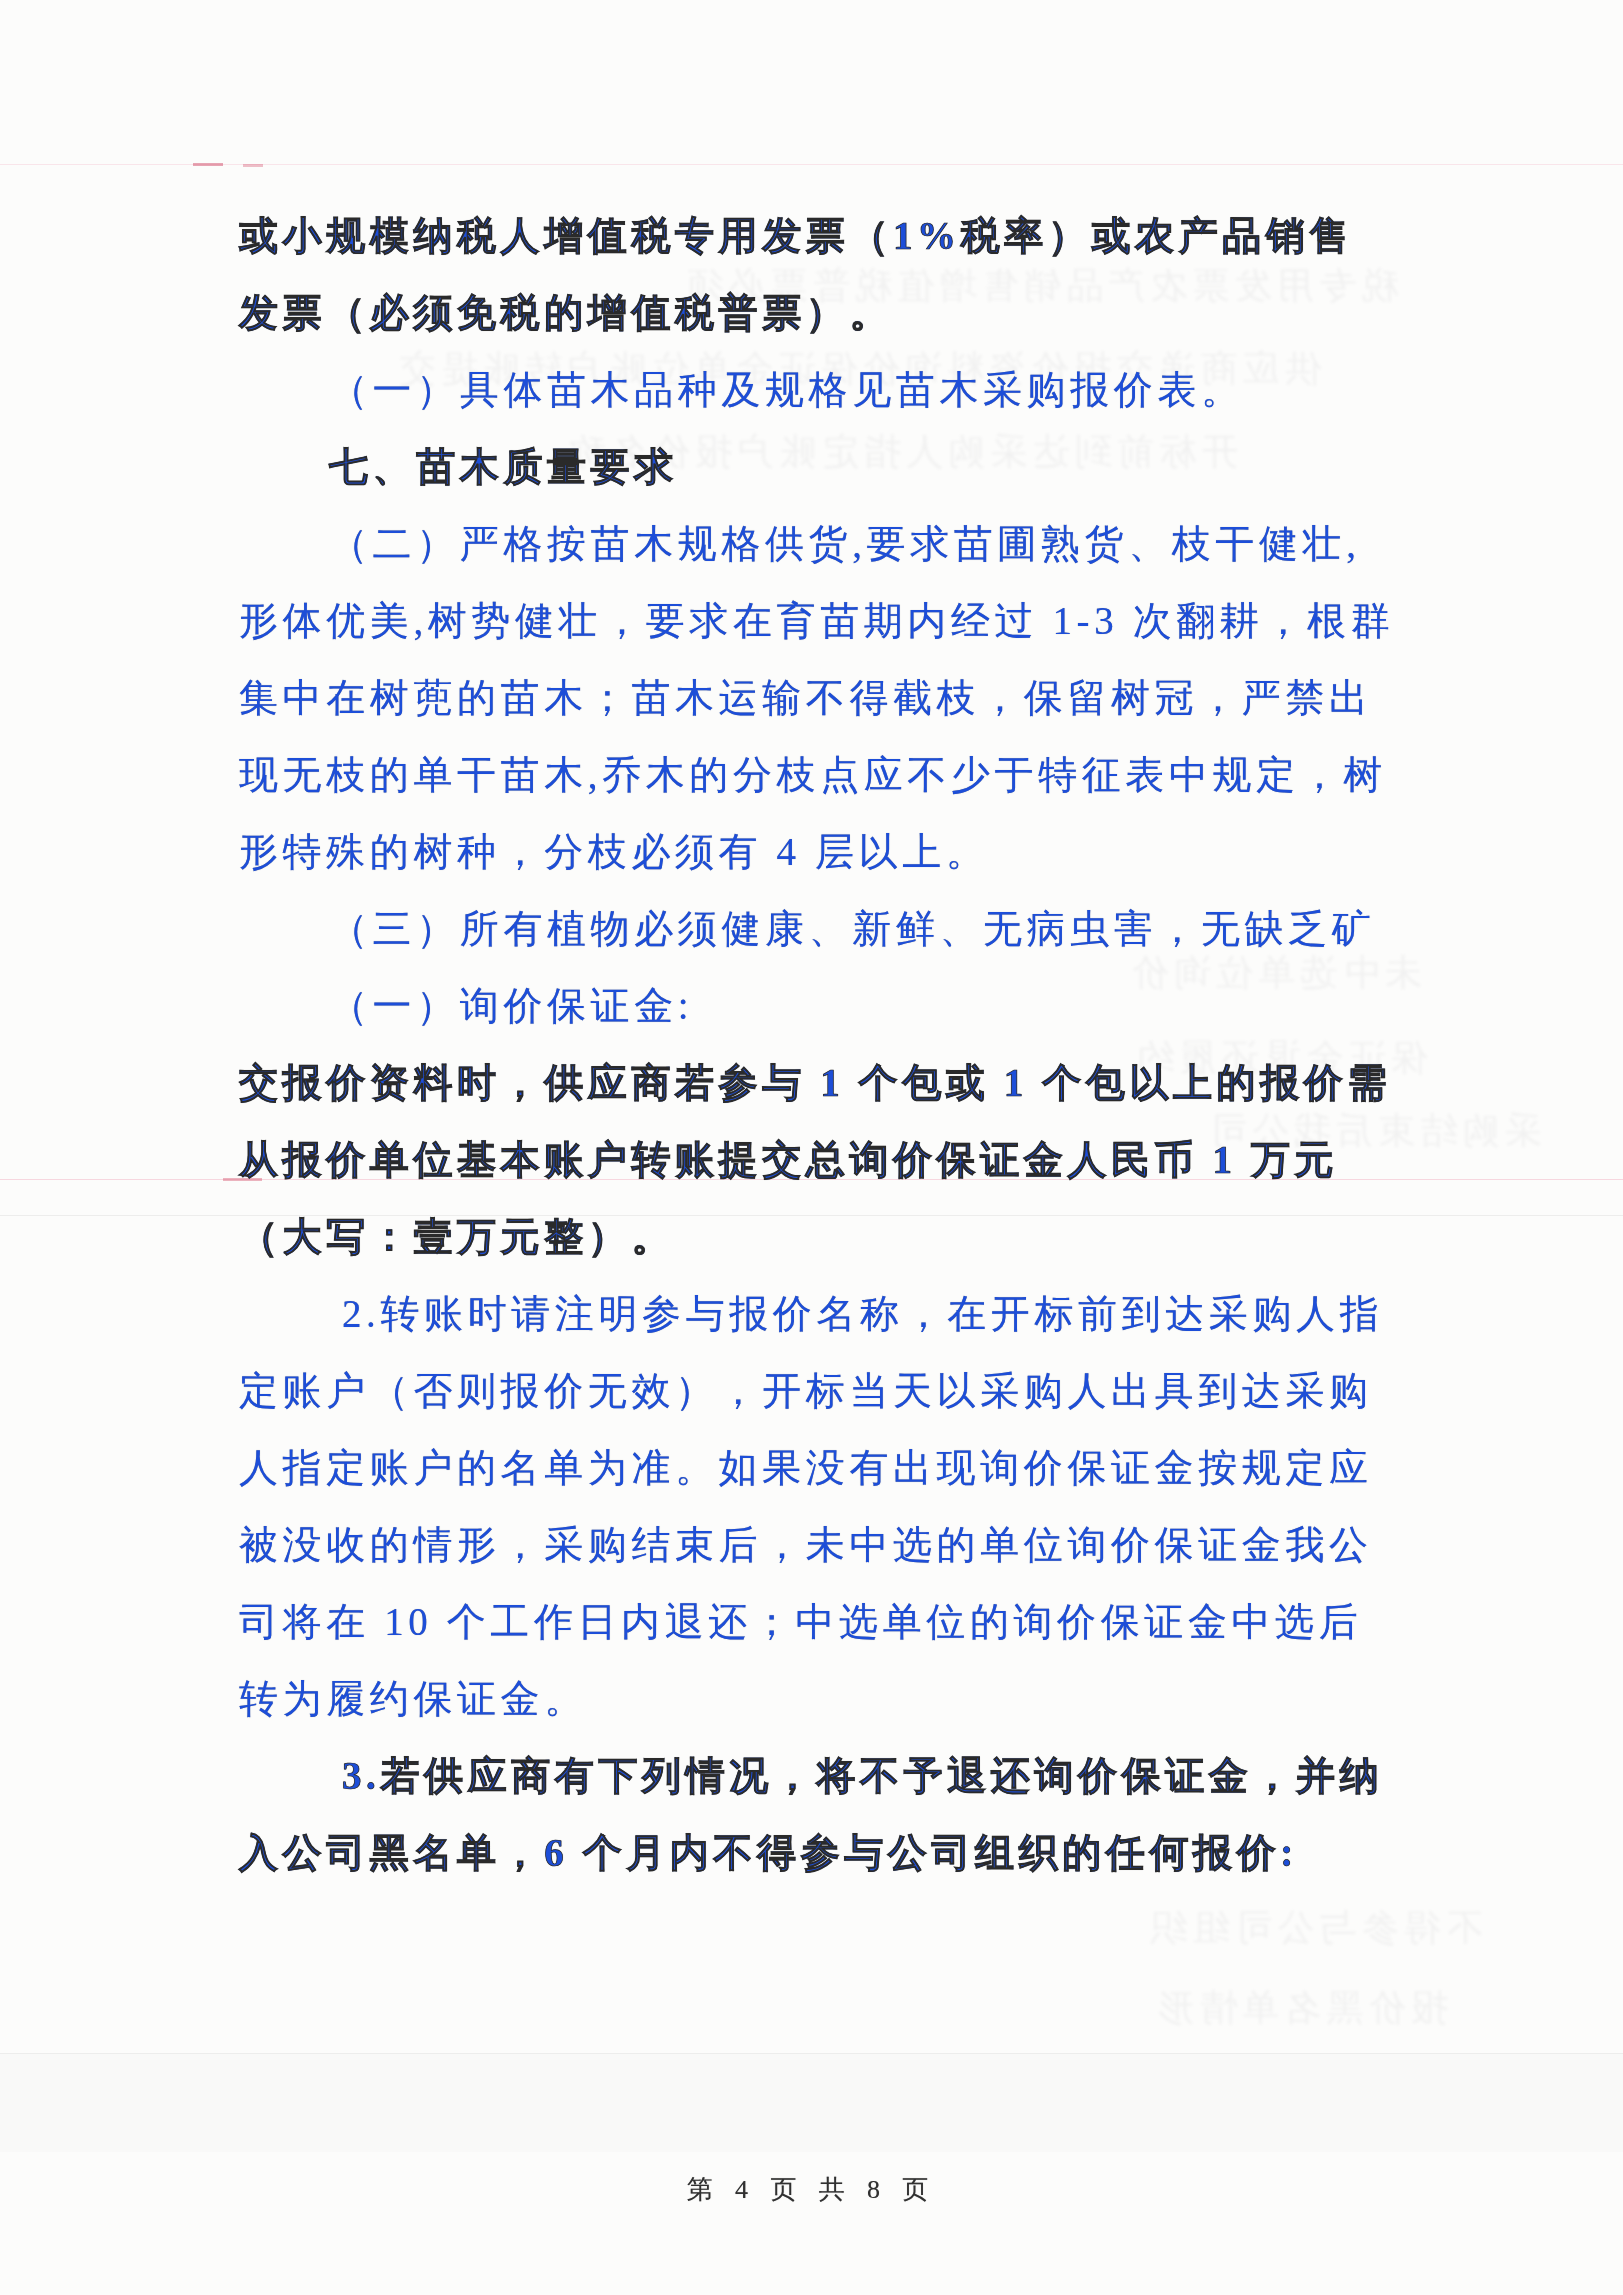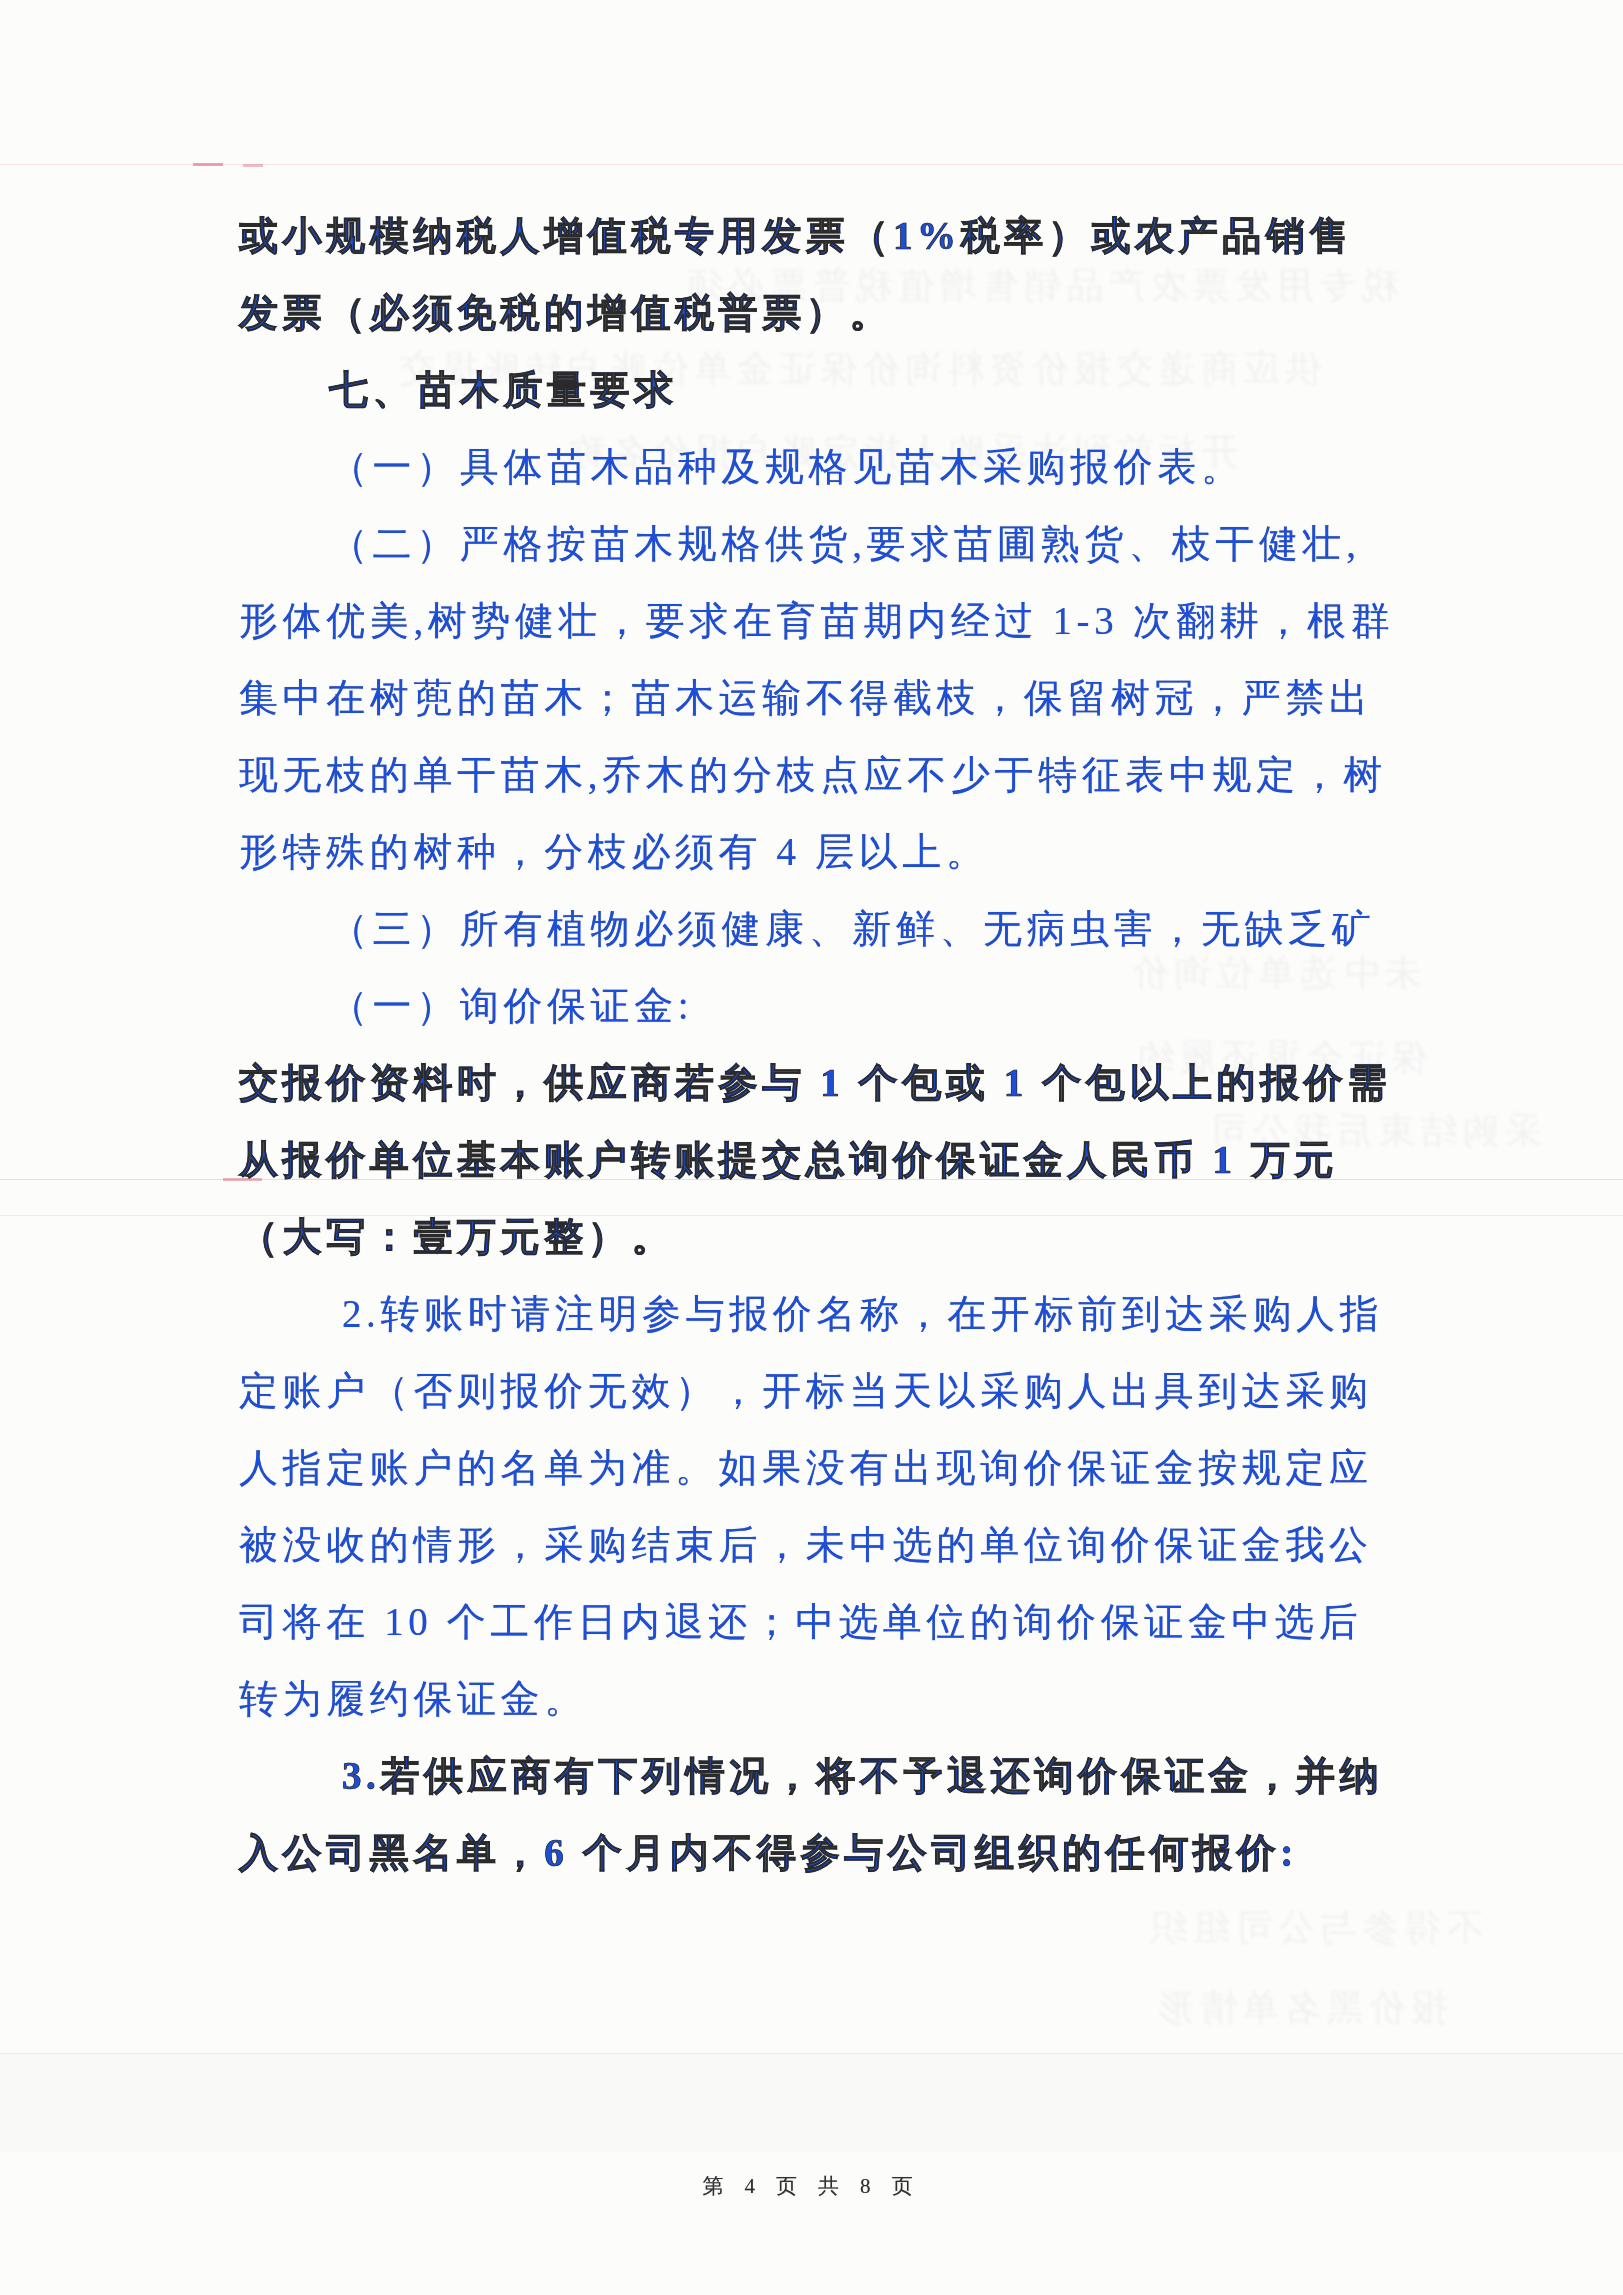--- a/index.html
+++ b/index.html
@@ -37,21 +37,21 @@
   }
   .ind  { padding-left: 90px; }  
   .ind2 { padding-left: 103px; }  
 
   .footer {
     position: absolute;
     top: 2172px;
     left: 0;
     width: 100%;
     text-align: center;
-    font-size: 21px;
+    font-size: 26px;
     letter-spacing: 7.9px;
     color: #303030;
     text-shadow: 0 0 0.7px rgba(40,40,40,0.5);
   }
 
   
   .ghost {
     position: absolute;
     font-size: 37px;
     letter-spacing: 5.2px;
@@ -88,22 +88,22 @@
   <div class="dash" style="top:164px; left:243px; width:19.6px; background:rgba(205,60,90,0.32);"></div>
   <div class="scanline sl-pink" style="top:1179px;"></div>
   <div class="dash" style="top:1178px; left:223px; width:39px; background:rgba(210,70,100,0.40);"></div>
   <div class="seam" style="top:1215px;"></div>
   <div class="seam" style="top:2053px;"></div>
   <div class="band" style="top:2054px; height:98px;"></div>
 
   <div class="textblock">
     <div class="ln b">或小规模纳税人增值税专用发票（1%税率）或农产品销售</div>
     <div class="ln b">发票（必须免税的增值税普票）。</div>
+    <div class="ln ind">（一）具体苗木品种及规格见苗木采购报价表。</div>
     <div class="ln b ind">七、苗木质量要求</div>
-    <div class="ln ind">（一）具体苗木品种及规格见苗木采购报价表。</div>
     <div class="ln ind">（二）严格按苗木规格供货,要求苗圃熟货、枝干健壮,</div>
     <div class="ln">形体优美,树势健壮，要求在育苗期内经过 1-3 次翻耕，根群</div>
     <div class="ln">集中在树蔸的苗木；苗木运输不得截枝，保留树冠，严禁出</div>
     <div class="ln">现无枝的单干苗木,乔木的分枝点应不少于特征表中规定，树</div>
     <div class="ln">形特殊的树种，分枝必须有 4 层以上。</div>
     <div class="ln ind">（三）所有植物必须健康、新鲜、无病虫害，无缺乏矿</div>
     <div class="ln ind">（一）询价保证金:</div>
     <div class="ln b">交报价资料时，供应商若参与 1 个包或 1 个包以上的报价需</div>
     <div class="ln b">从报价单位基本账户转账提交总询价保证金人民币 1 万元</div>
     <div class="ln b">（大写：壹万元整）。</div>

